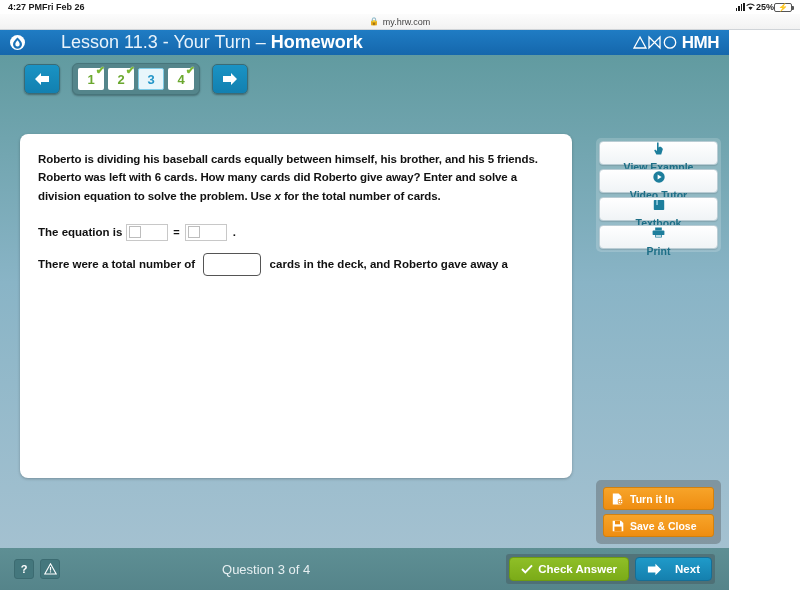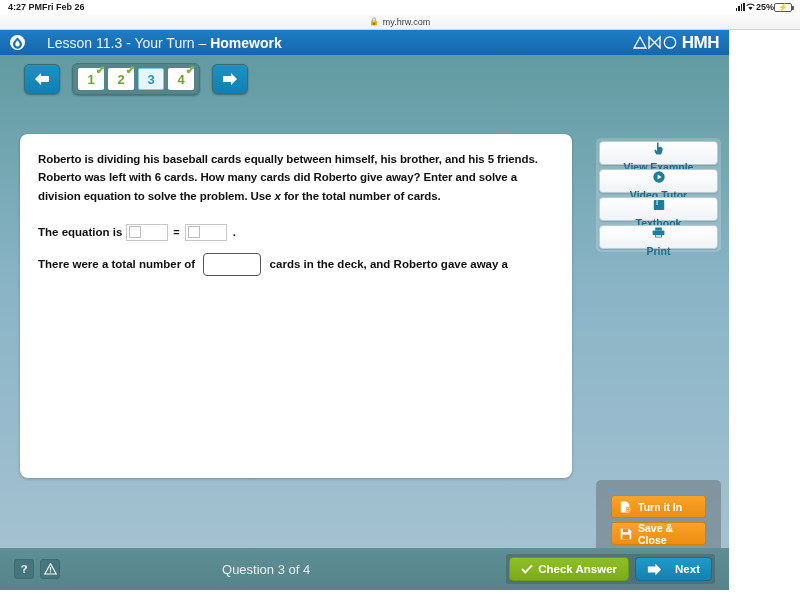--- a/index.html
+++ b/index.html
@@ -76,21 +76,21 @@
     background: #ffffff;
     display:flex; align-items:center; justify-content:center;
     flex: 0 0 auto;
   }
   .pmt-mark svg { display:block; }
   .pmt-text {
     color:#fff; font-weight:bold; font-style:italic; font-size:13.5px;
     letter-spacing:-0.2px; white-space:nowrap;
   }
   .lesson-title {
-    color:#e9f3fb; font-size:14px; margin-left:22px; white-space:nowrap;
+    color:#e9f3fb; font-size:18px; margin-left:36px; white-space:nowrap;
   }
   .lesson-title b { font-weight:bold; color:#ffffff; }
   .hmh-logo {
     margin-left:auto; display:flex; align-items:center; gap:3px;
     color:#fff;
   }
   .hmh-shapes { display:flex; align-items:center; gap:1px; }
   .hmh-text { font-size:17px; font-weight:bold; letter-spacing:-0.5px; }
 
   
@@ -203,21 +203,21 @@
     flex-direction: column;
   }
   .tool-icon { width: 13px; height: 13px; display:flex; align-items:center; justify-content:center; flex:0 0 auto; }
 
   
   .actions {
     position:absolute; right: 8px; top: 450px;
     width: 125px;
     background: rgba(90,100,105,0.45);
     border-radius: 5px;
-    padding: 15px;
+    padding: 7px;
     display:flex; flex-direction:column; gap: 4px;
   }
   .action-btn {
     height: 23px;
     background: linear-gradient(#f7a429, #ef8d11);
     border: 1px solid #d2810f;
     border-radius: 3px;
     display:flex; align-items:center; gap:6px;
     padding: 0 7px;
     font-size: 10.5px; font-weight:bold; color:#ffffff;

